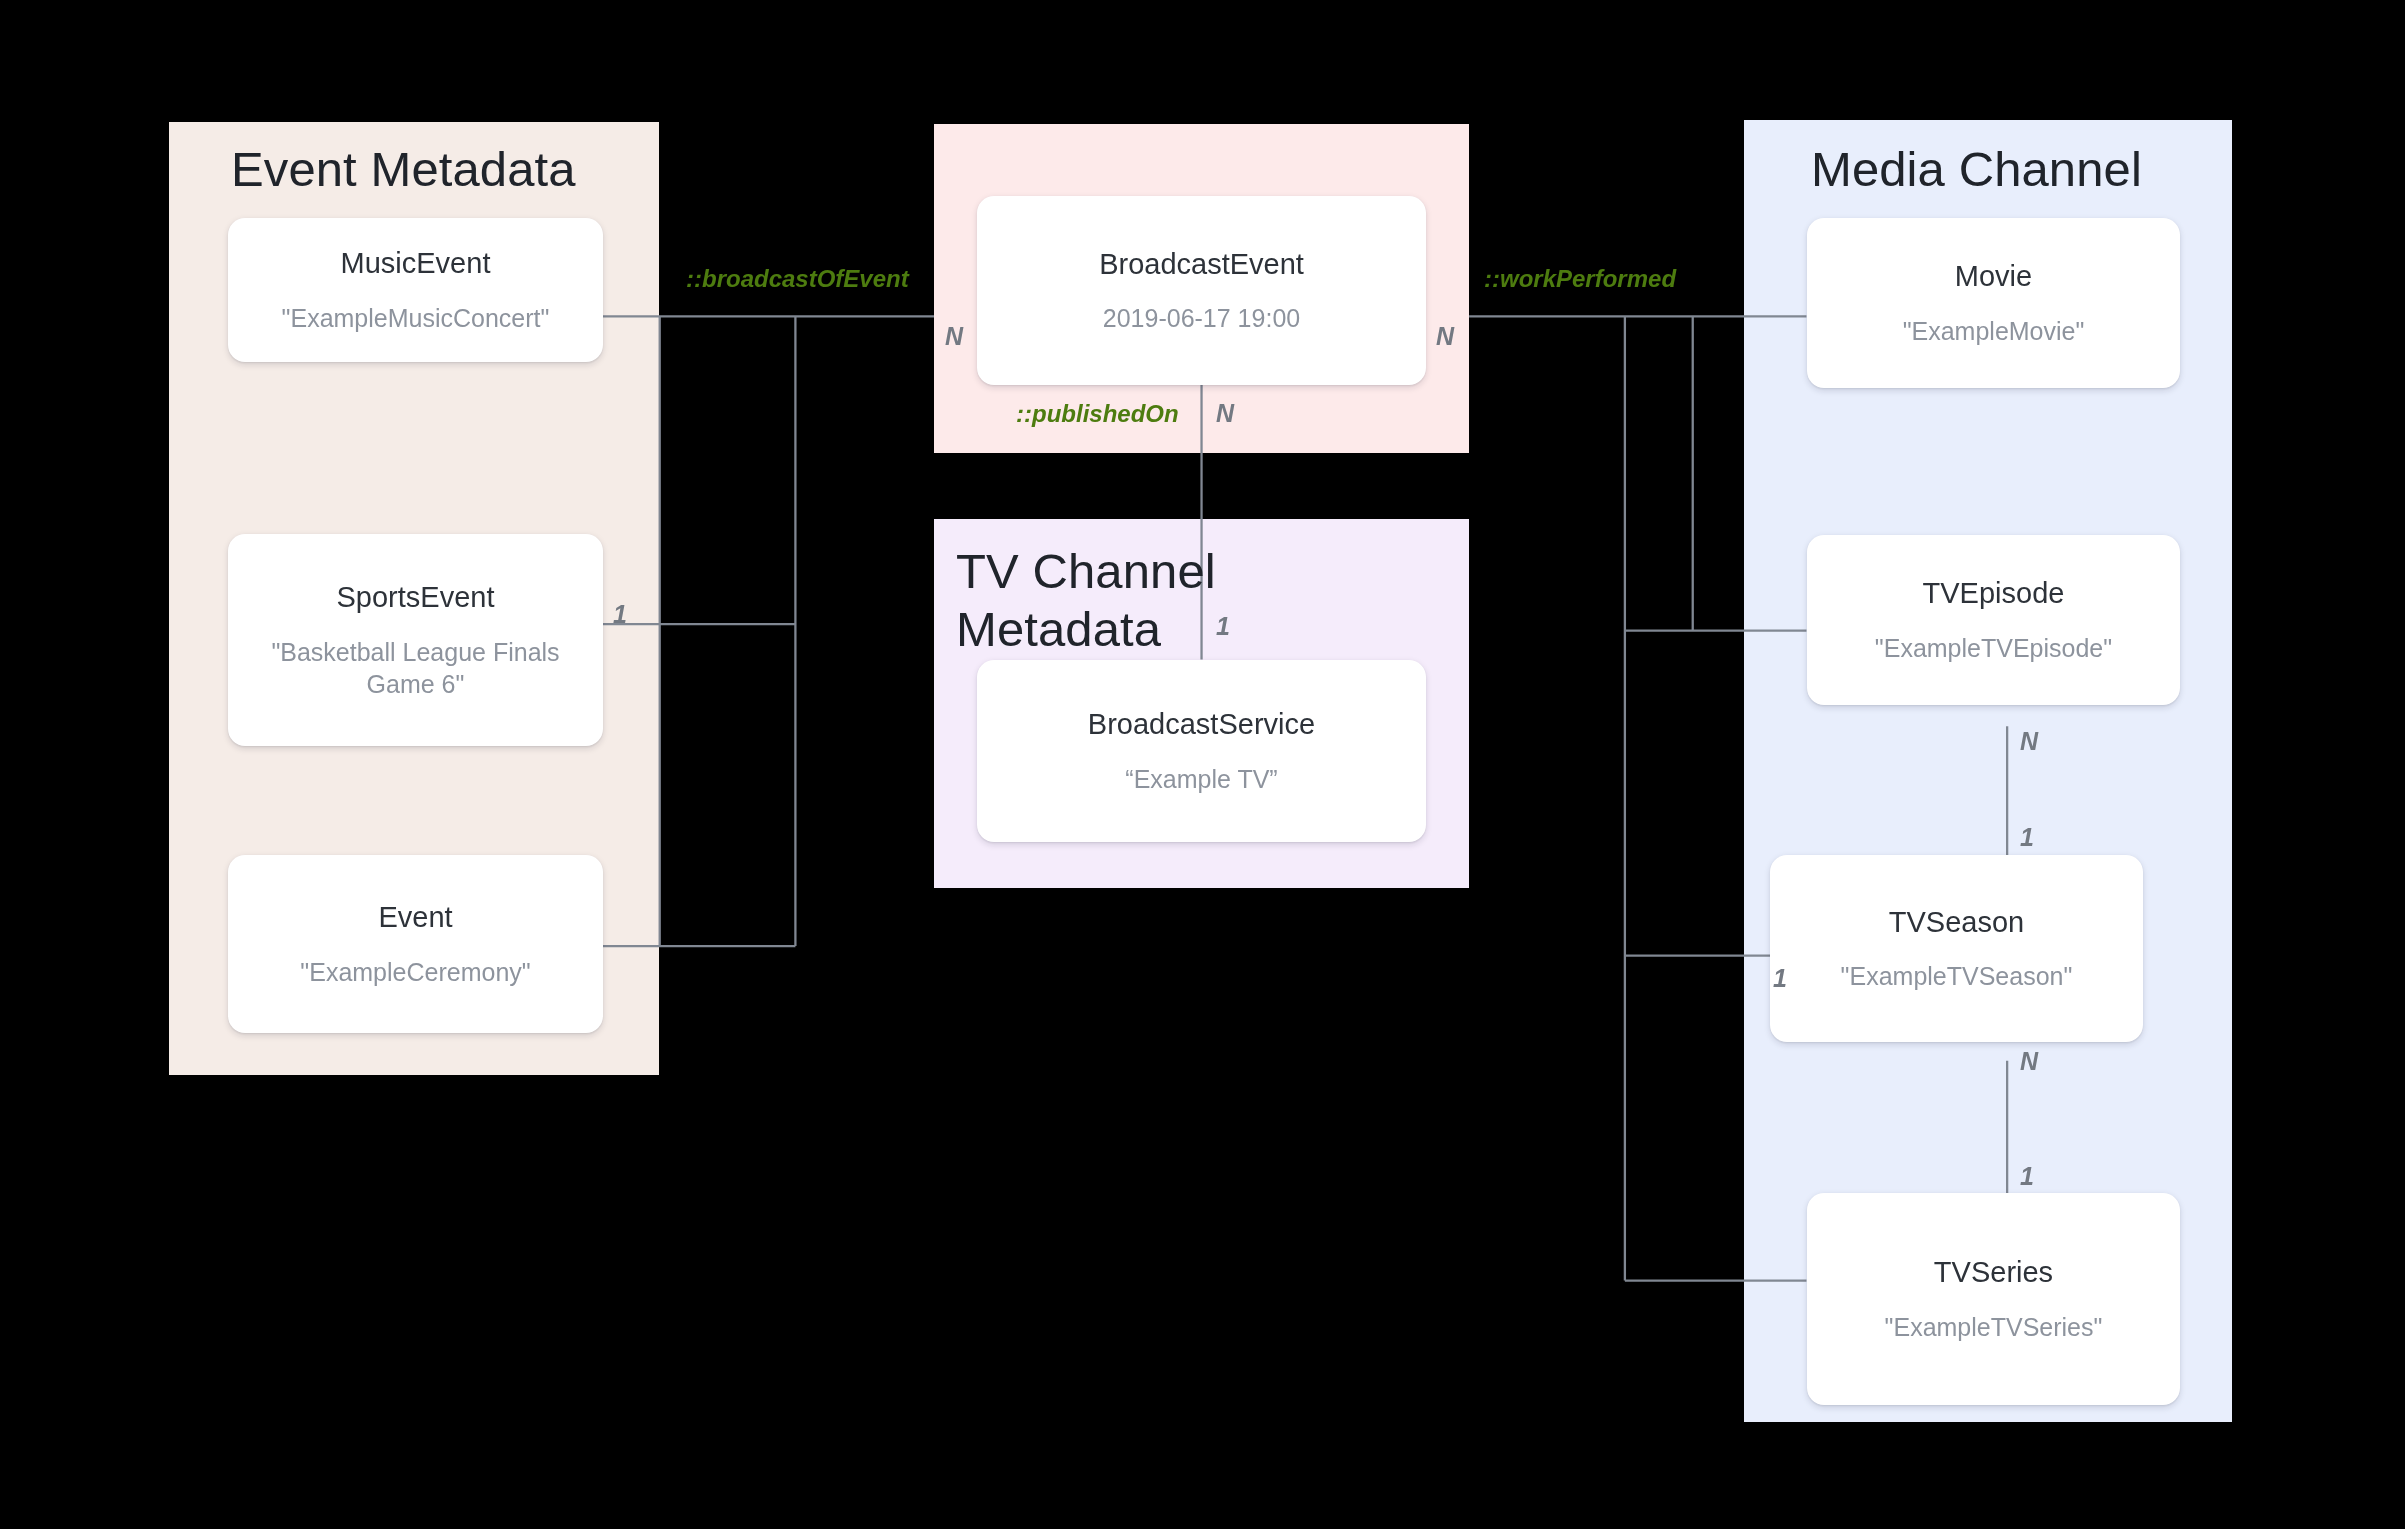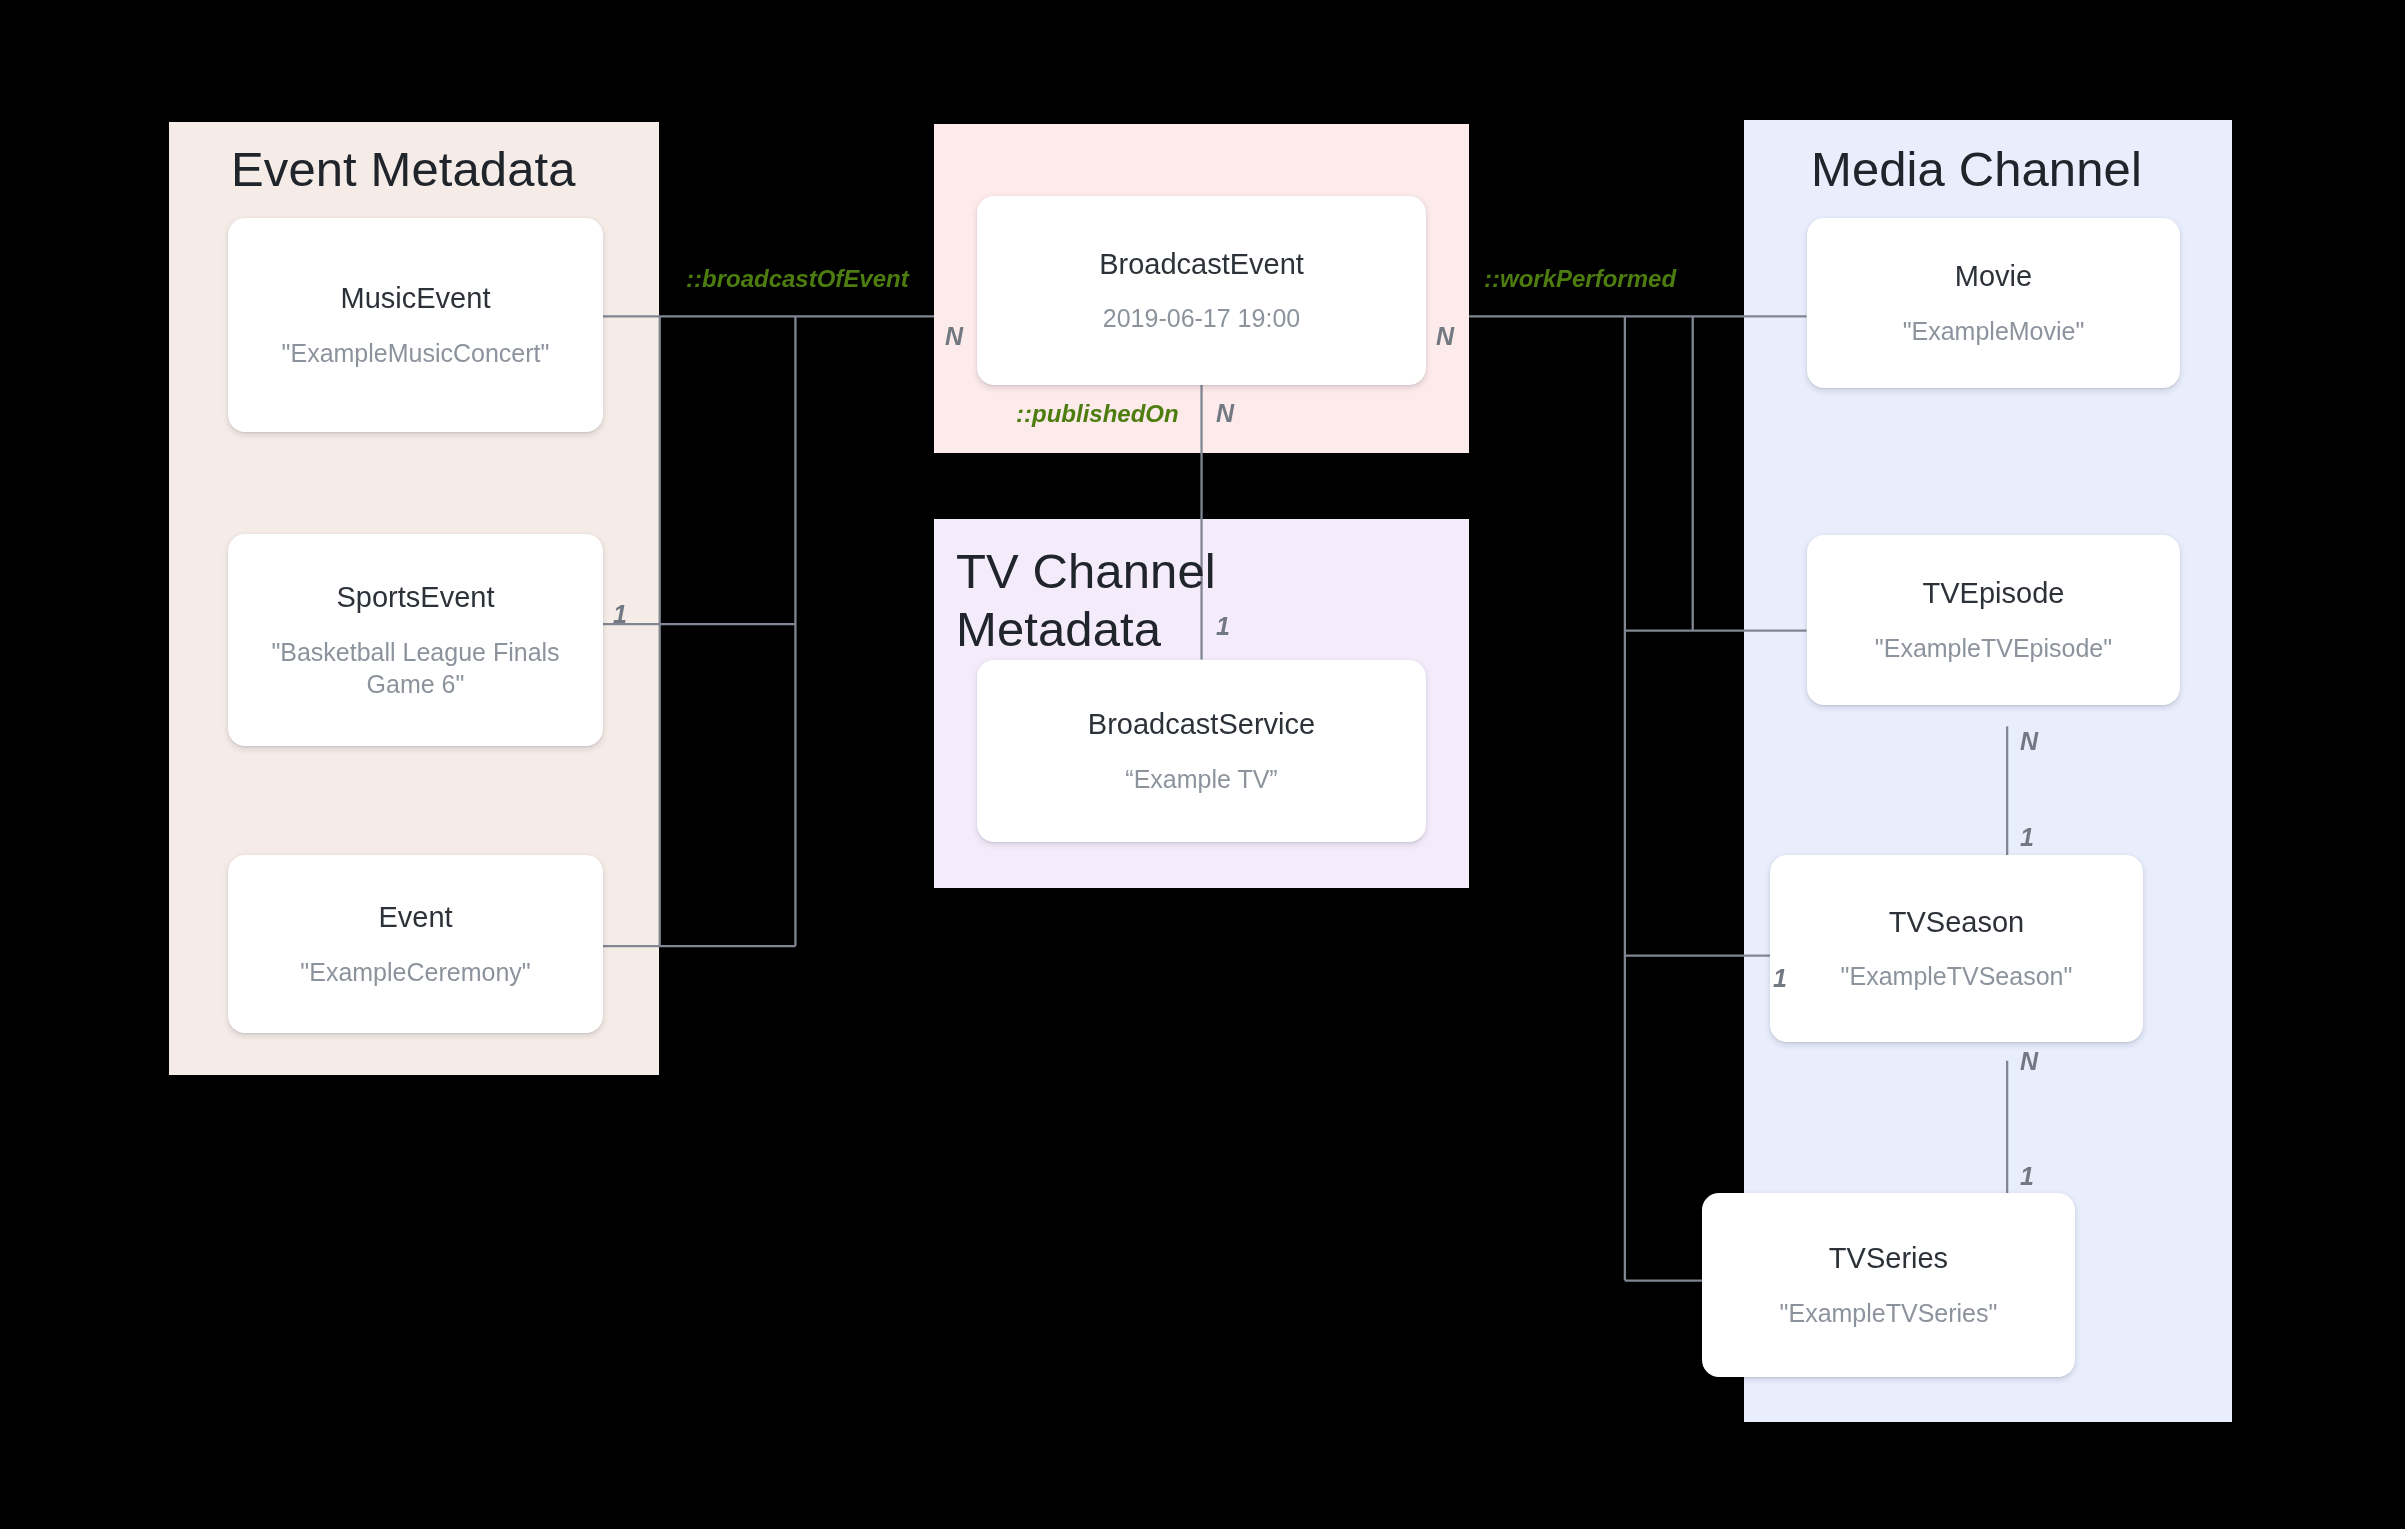--- a/index.html
+++ b/index.html
@@ -117,21 +117,21 @@
       <path d="M 1700,660 L 1890,660"></path>
       <path d="M 1700,1000 L 1890,1000"></path>
       <path d="M 1700,1340 L 1890,1340"></path>
 
       <path d="M 2100,760 L 2100,930"></path>
 
       <path d="M 2100,1110 L 2100,1278"></path>
     </g>
   </svg>
 
-  <div class="node" style="left:228px; top:218px; width:375px; height:214px;">
+  <div class="node" style="left:228px; top:218px; width:375px; height:144px;">
     <div class="node-title">MusicEvent</div>
     <div class="node-sub">"ExampleMusicConcert"</div>
   </div>
 
   <div class="node" style="left:228px; top:534px; width:375px; height:212px;">
     <div class="node-title">SportsEvent</div>
     <div class="node-sub">"Basketball League Finals Game 6"</div>
   </div>
 
   <div class="node" style="left:228px; top:855px; width:375px; height:178px;">
@@ -157,21 +157,21 @@
   <div class="node" style="left:1807px; top:218px; width:373px; height:170px;">
     <div class="node-title">Movie</div>
     <div class="node-sub">"ExampleMovie"</div>
   </div>
 
   <div class="node" style="left:1770px; top:855px; width:373px; height:187px;">
     <div class="node-title">TVSeason</div>
     <div class="node-sub">"ExampleTVSeason"</div>
   </div>
 
-  <div class="node" style="left:1702px; top:1193px; width:373px; height:184px;">
+  <div class="node" style="left:1807px; top:1193px; width:373px; height:212px;">
     <div class="node-title">TVSeries</div>
     <div class="node-sub">"ExampleTVSeries"</div>
   </div>
 
   <div class="panel-title" style="left:231px; top:141px;">Event Metadata</div>
   <div class="panel-title" style="left:956px; top:543px;">TV Channel
 Metadata</div>
   <div class="panel-title" style="left:1811px; top:141px;">Media Channel</div>
 
   <div class="edge-label" style="left:686px; top:265px;">::broadcastOfEvent</div>

